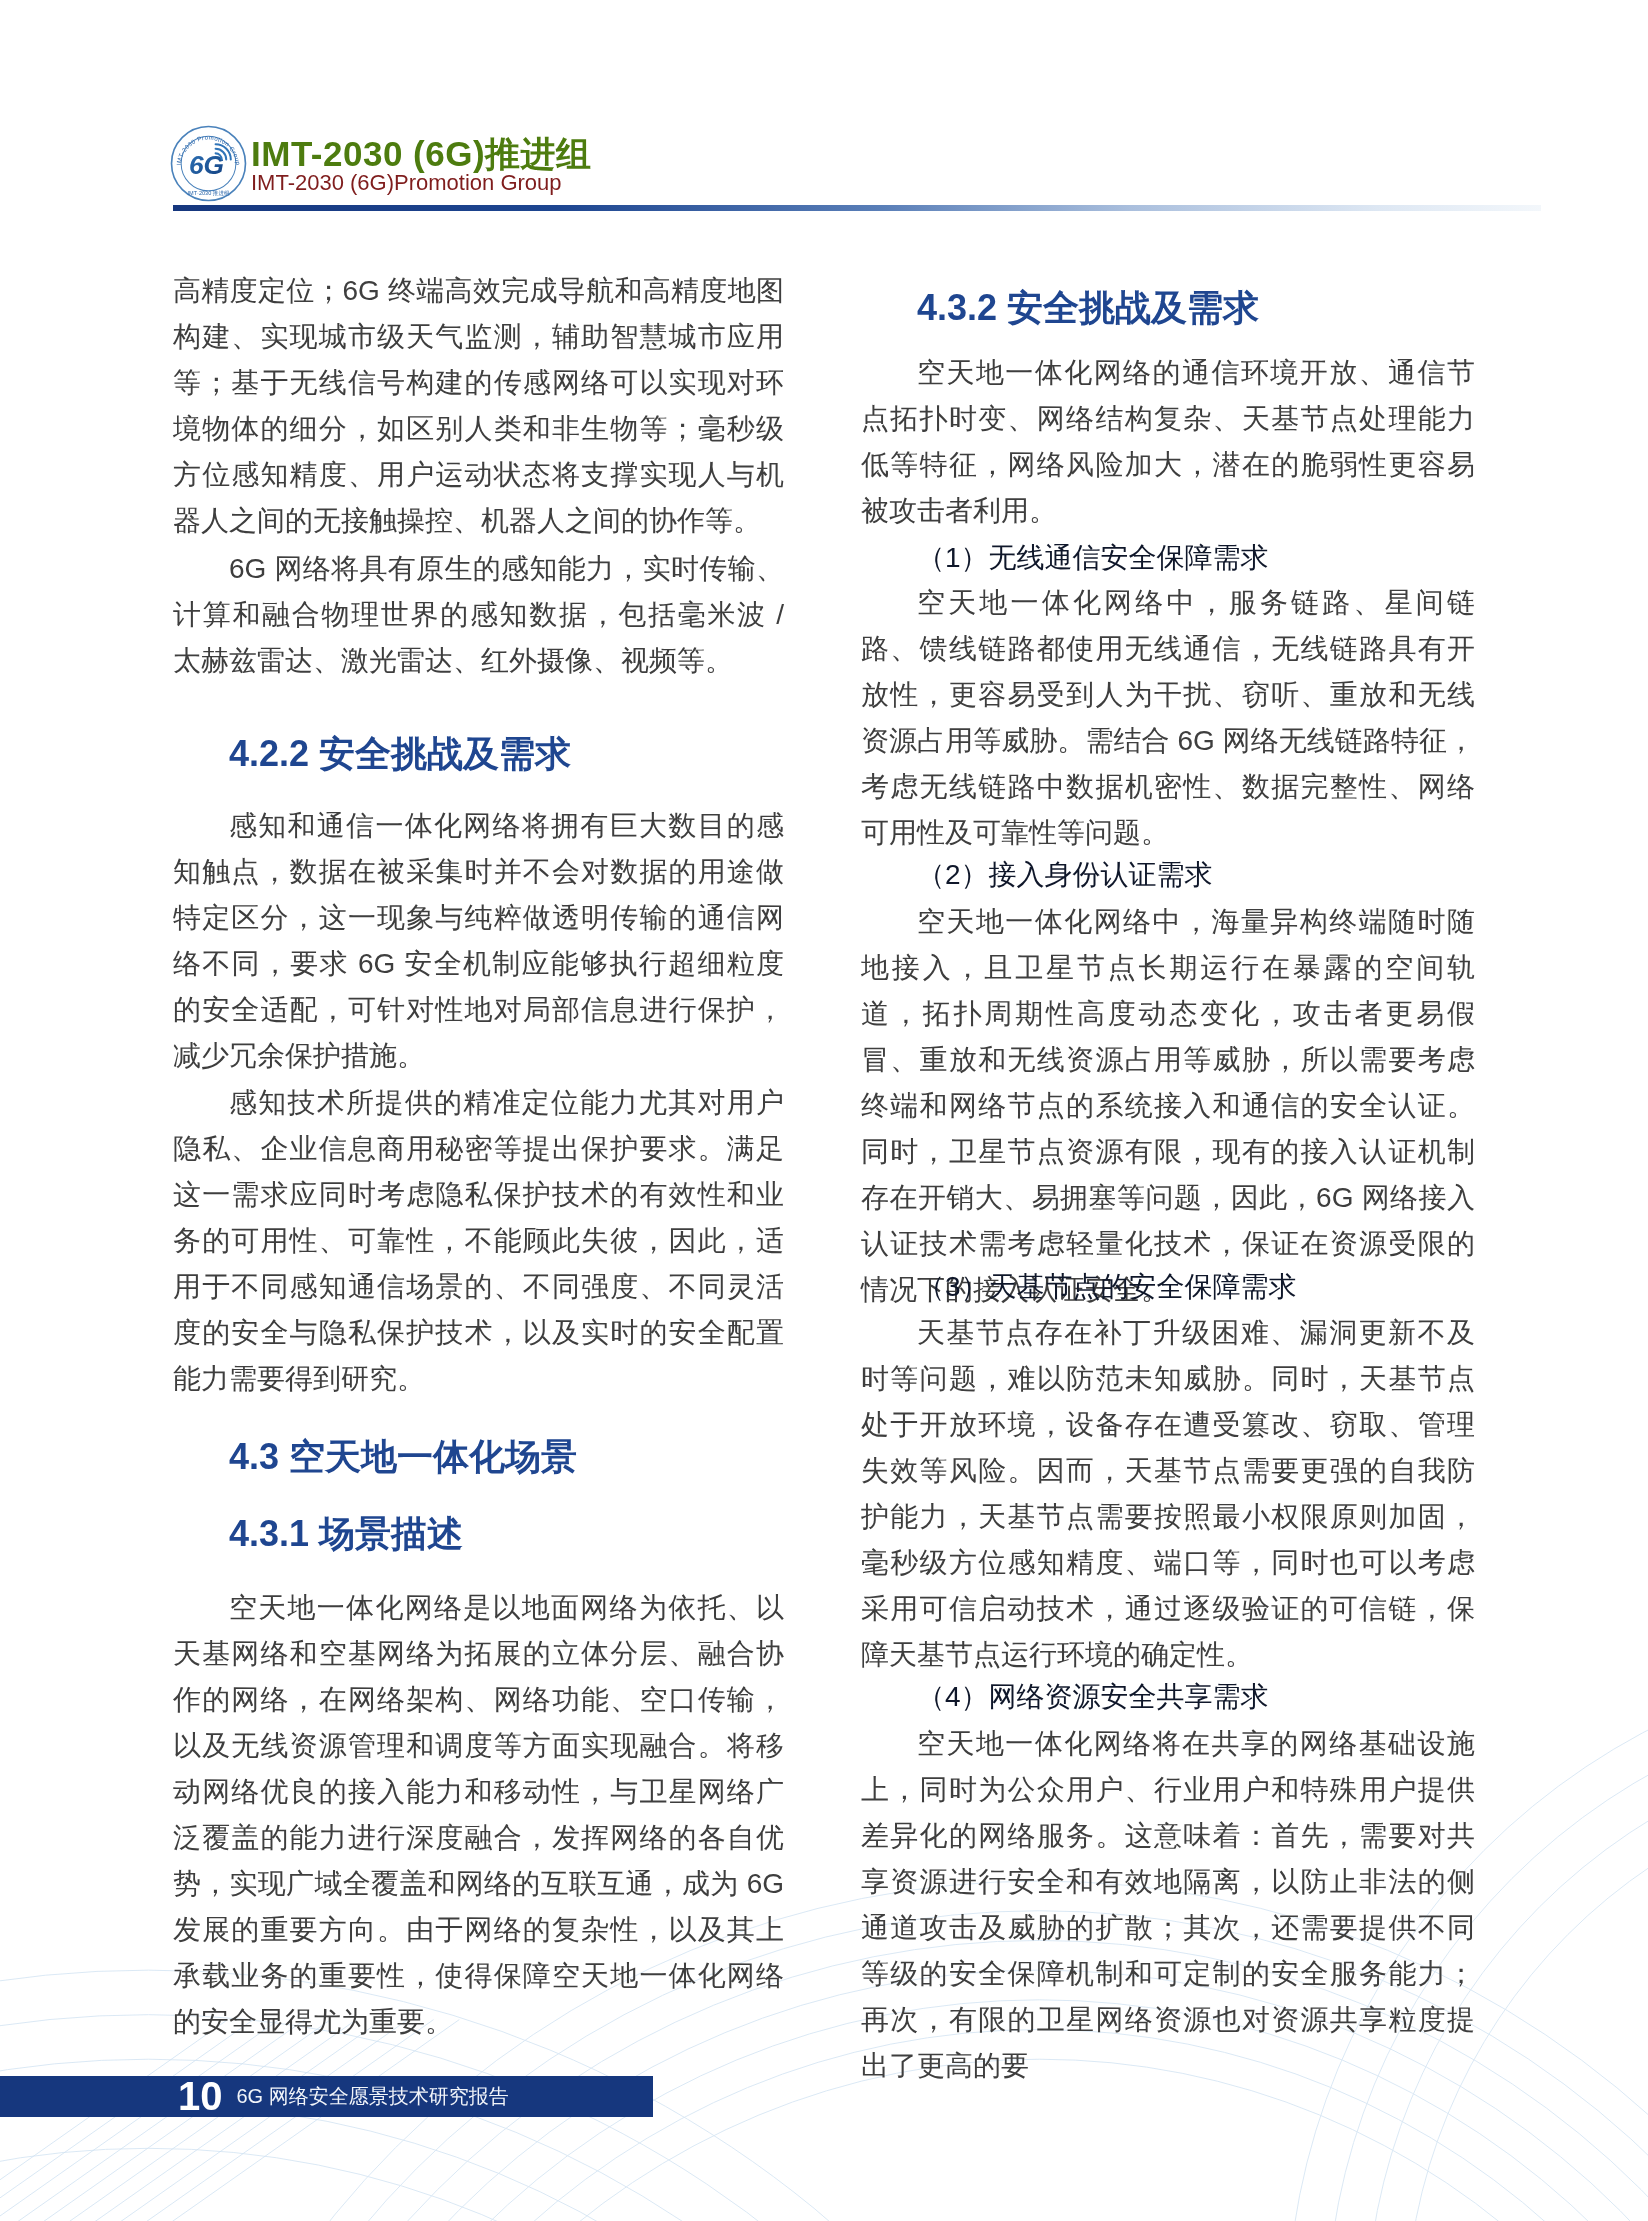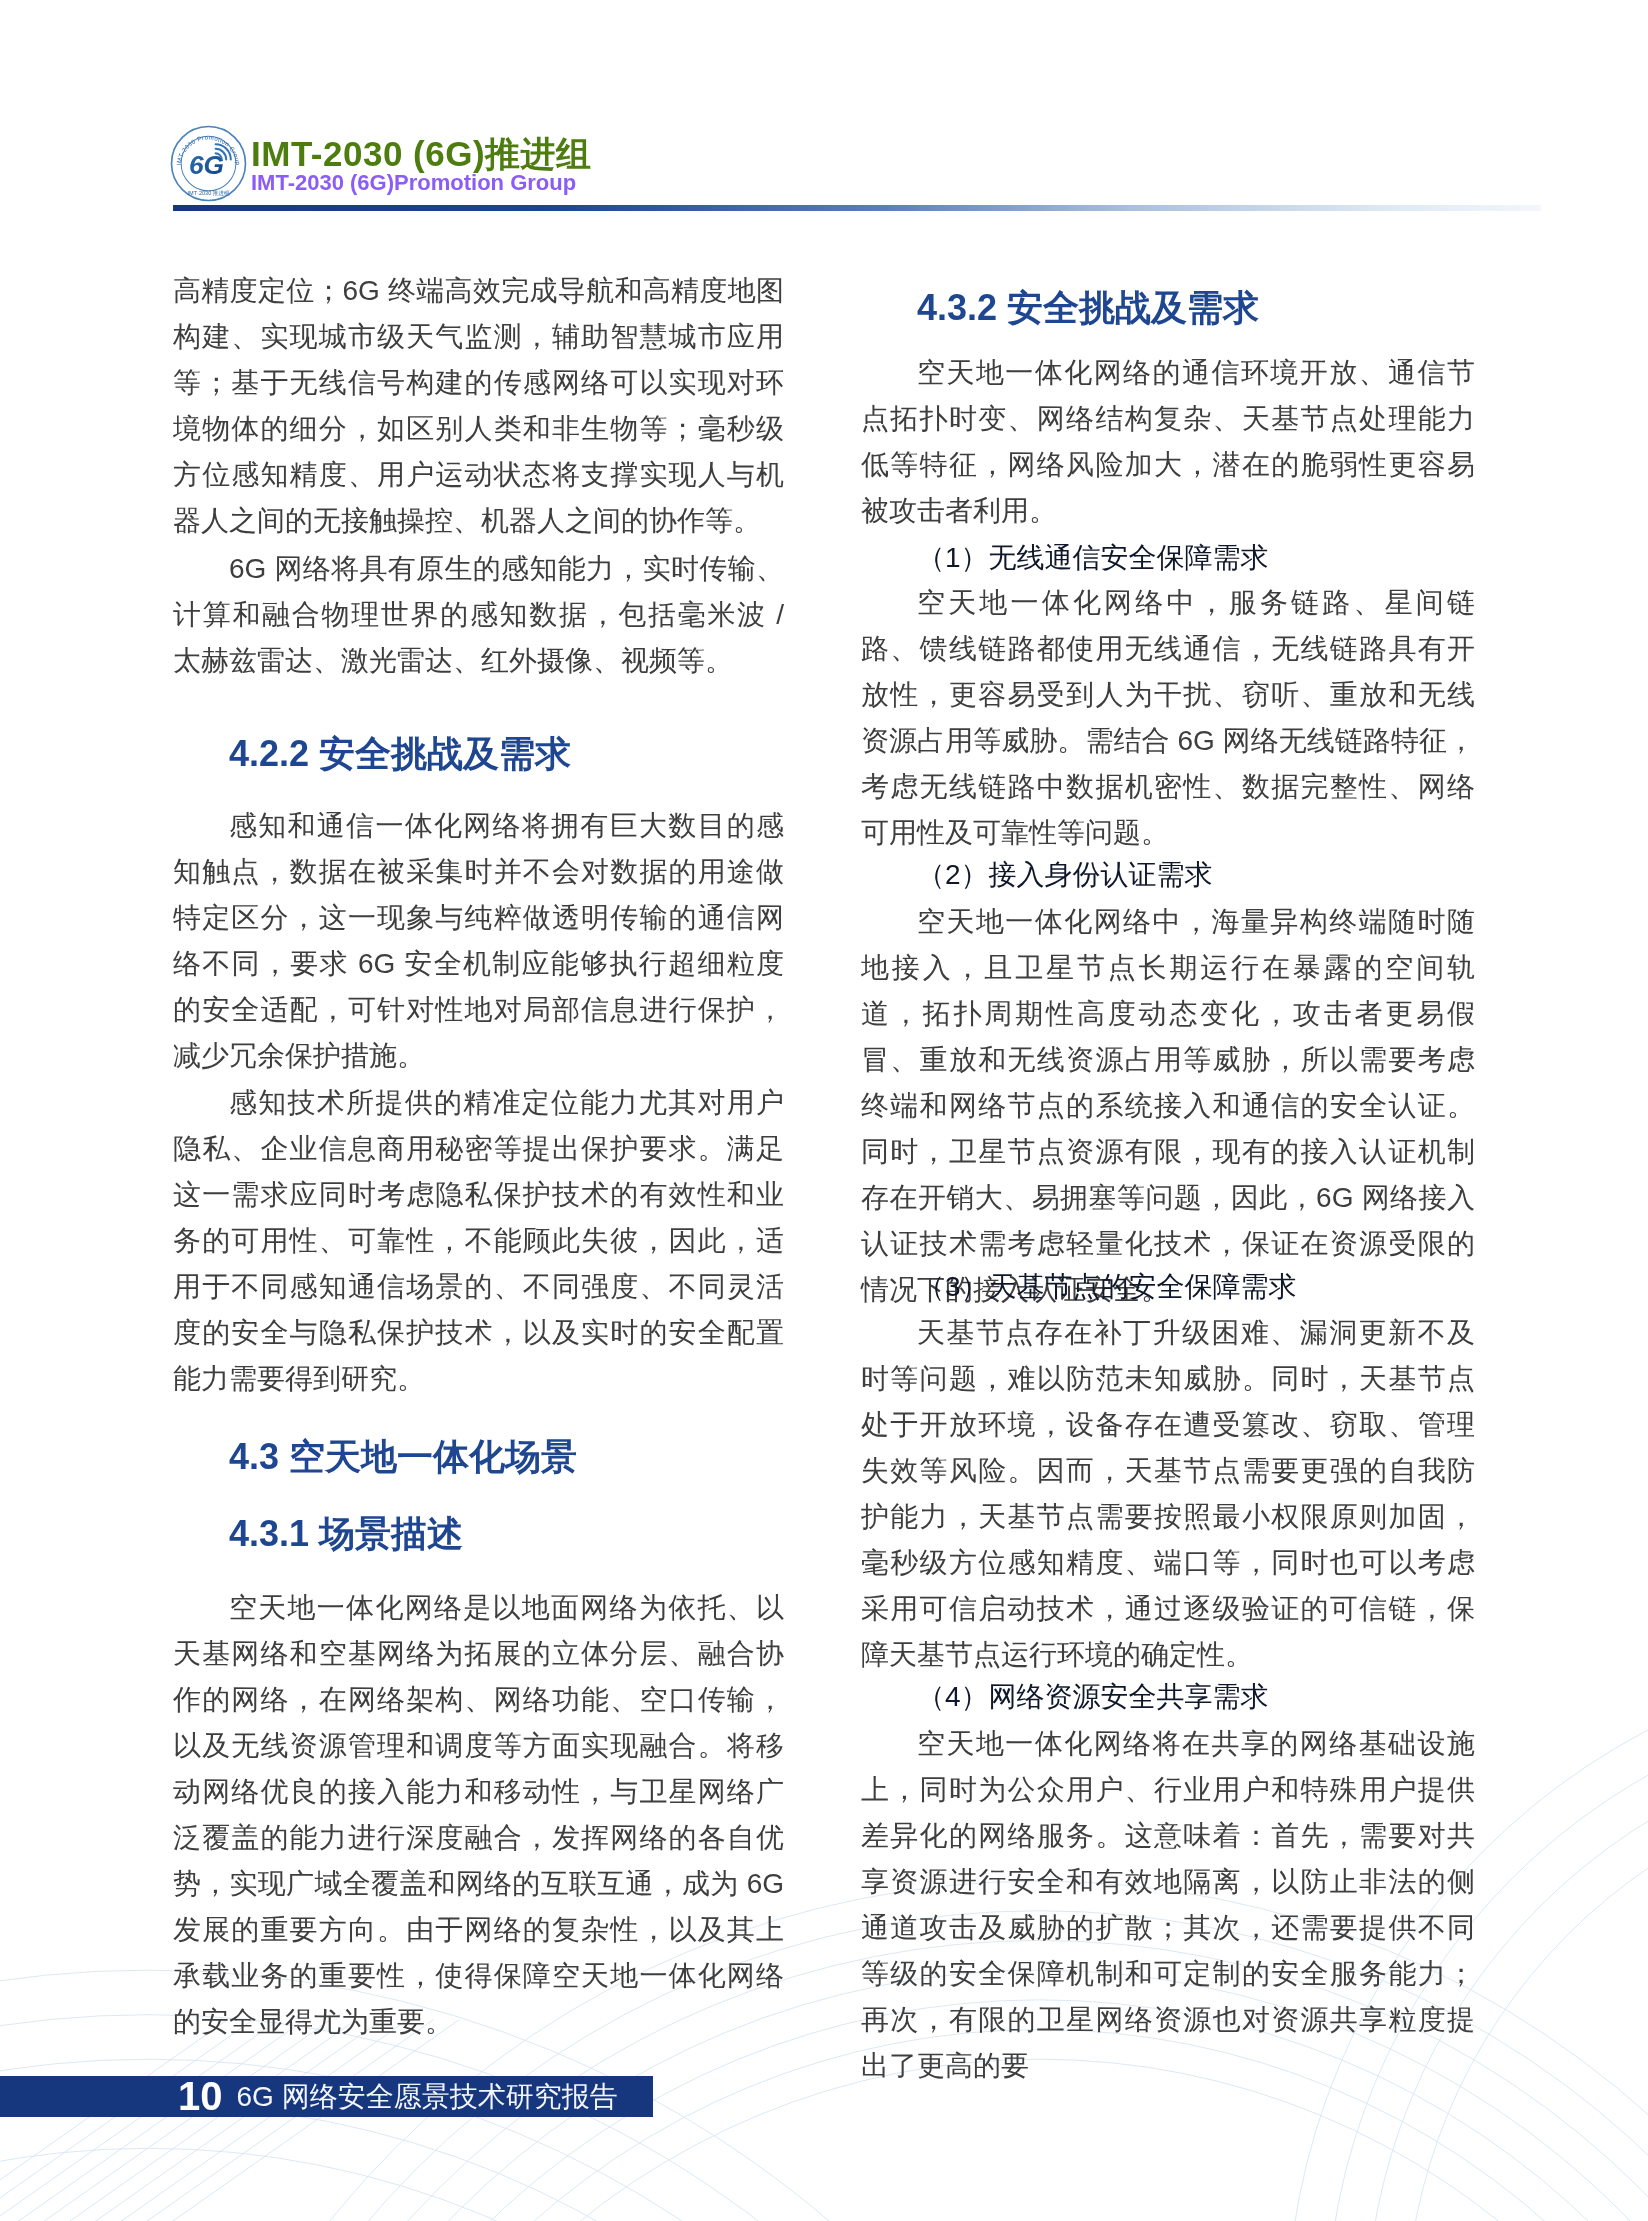--- a/index.html
+++ b/index.html
@@ -9,21 +9,21 @@
   }
   .waves{position:absolute;left:0;top:0;width:1648px;height:2222px;z-index:0;pointer-events:none;}
   
   .hdr{position:absolute;left:0;top:0;width:1648px;height:218px;z-index:2;}
   .logo{position:absolute;left:170px;top:125px;width:77px;height:77px;}
   .hdr-title{
     position:absolute;left:251px;top:131px;font-size:35px;font-weight:bold;color:#4d7c0f;
     letter-spacing:0.5px;white-space:nowrap;
   }
   .hdr-sub{
-    position:absolute;left:251px;top:170px;font-size:22px;font-weight:bold;color:#8b5cf6;
+    position:absolute;left:251px;top:170px;font-size:22px;font-weight:normal;color:#7f1d1d;
     white-space:nowrap;
   }
   .hdr-rule{
     position:absolute;left:173px;top:205px;width:1368px;height:6px;
     background:linear-gradient(90deg,#16377e 0%,#1d4590 28%,#5a7fb8 52%,#aabfdd 70%,#dde7f3 88%,#f3f7fb 100%);
   }
   
   .col{position:absolute;top:0;height:2222px;z-index:2;}
   .col-left{left:173px;width:611px;}
   .col-right{left:861px;width:614px;}
@@ -42,21 +42,21 @@
   }
   
   .footer-bar{
     position:absolute;left:0;top:2076px;width:653px;height:41px;background:#16377e;z-index:3;
     display:flex;align-items:flex-end;
   }
   .footer-num{
     margin-left:178px;color:#ffffff;font-size:40px;font-weight:bold;line-height:41px;
   }
   .footer-title{
-    margin-left:14px;color:#f2f5fa;font-size:28px;font-weight:400;line-height:41px;white-space:nowrap;
+    margin-left:14px;color:#f2f5fa;font-size:20px;font-weight:400;line-height:41px;white-space:nowrap;
   }
 </style>
 </head>
 <body>
 
 <div class="page">
 
   <svg class="waves" viewBox="0 0 1665 2244" width="1648" height="2222">
     <g stroke="#bcd6ec" fill="none" stroke-width="1" opacity="0.55">
       <circle cx="1050" cy="2820" r="740"></circle>

